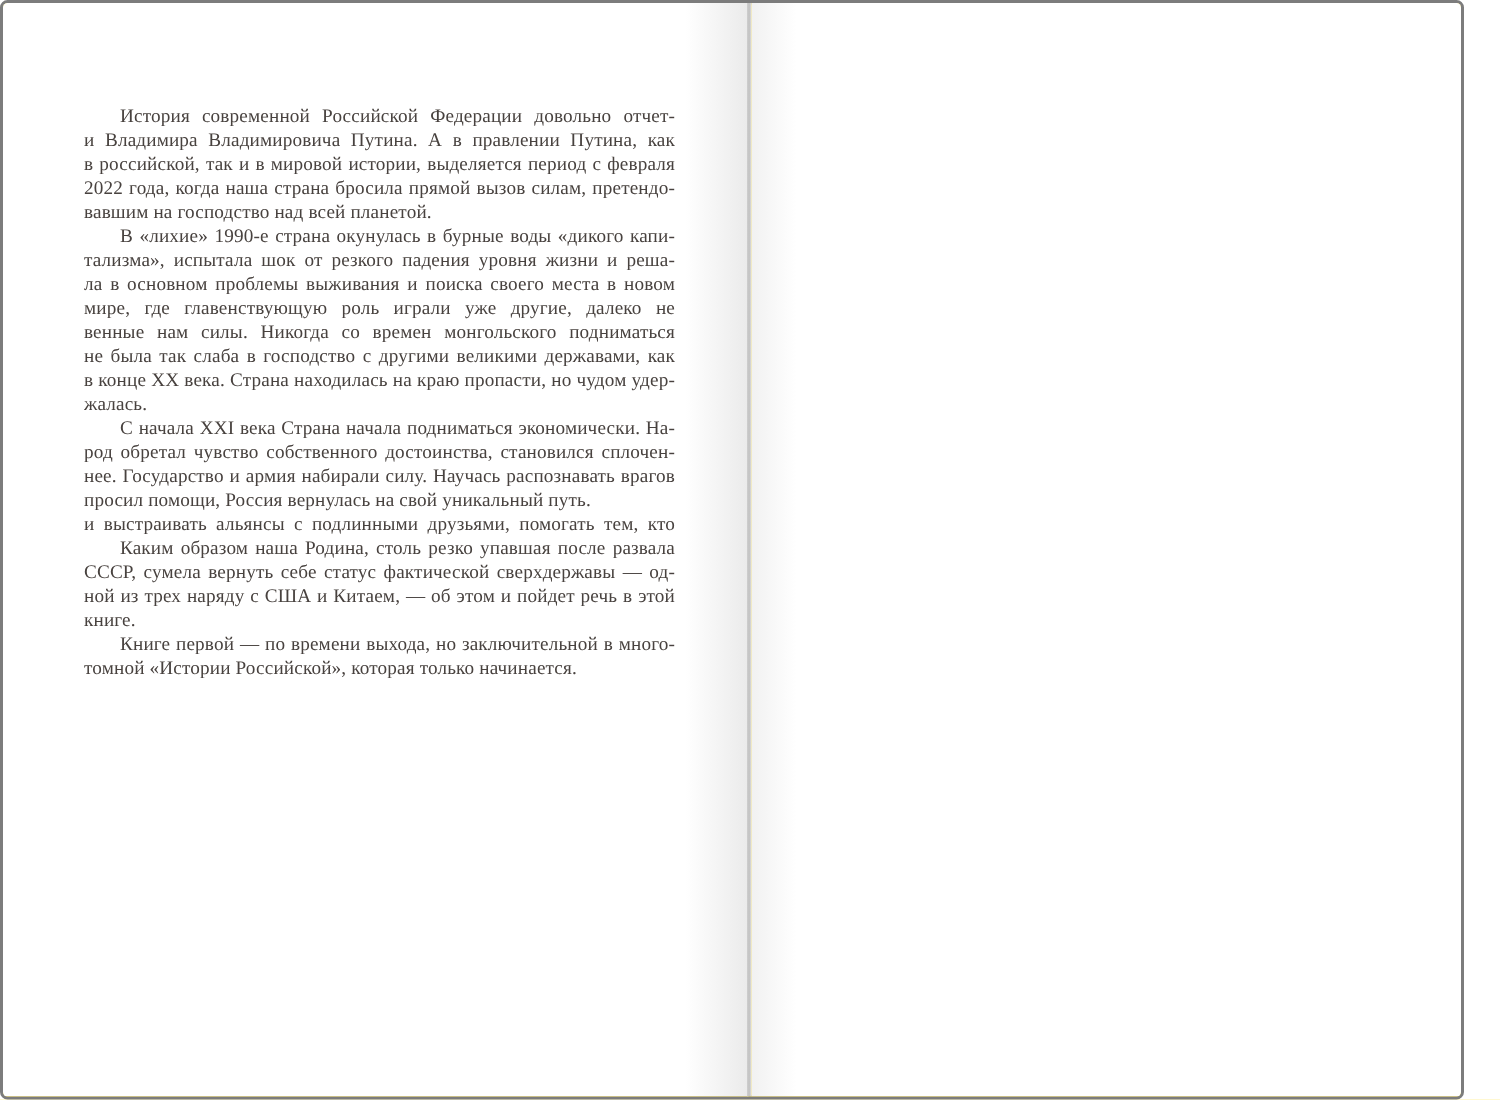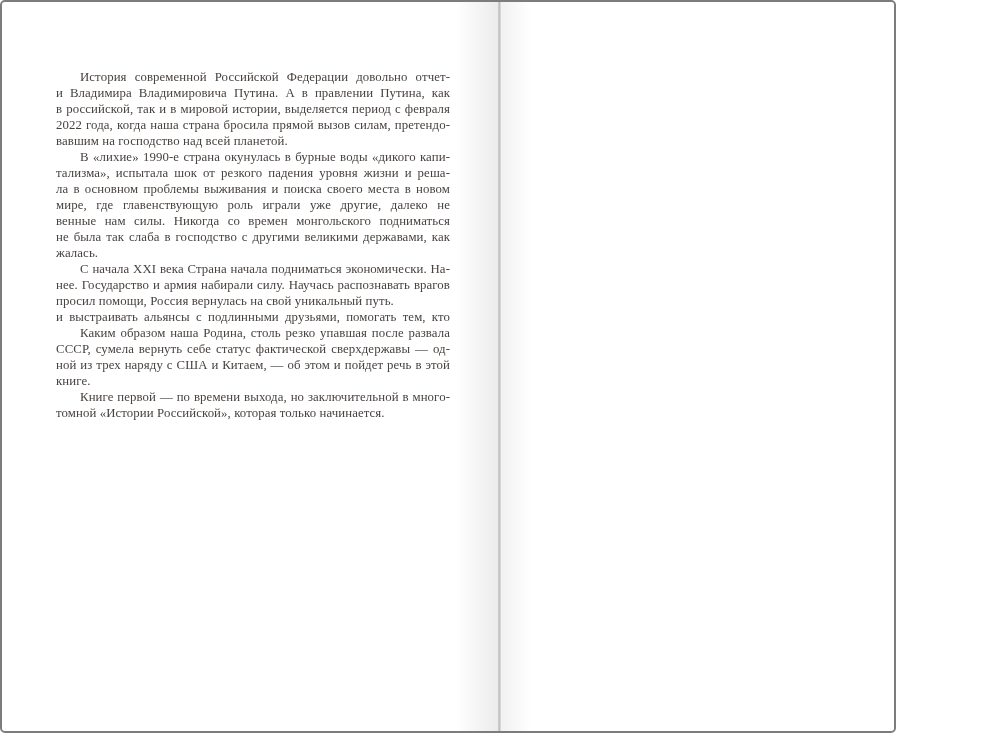--- a/index.html
+++ b/index.html
@@ -6,21 +6,21 @@
     margin: 0;
     padding: 0;
     width: 1000px;
     height: 733px;
     background: #ffffff;
     font-family: "Liberation Serif", "DejaVu Serif", serif;
   }
   .frame {
     position: absolute;
     left: 0; top: 0;
-    width: 896px;
+    width: 976px;
     height: 733px;
     box-sizing: border-box;
     border: 2px solid var(--frame-border, #7c7c7c);
     border-radius: 5px;
     overflow: hidden;
     background: #fde047;
     box-shadow: inset 0 1px 0 rgba(0,0,0,0.18), inset 0 -1px 0 rgba(0,0,0,0.18);
   }
   .page {
     position: absolute;
@@ -87,24 +87,26 @@
           <div class="line">2022 года, когда наша страна бросила прямой вызов силам, претендо-</div>
           <div class="line last">вавшим на господство над всей планетой.</div>
         </div>
         <div class="para">
           <div class="line first">В «лихие» 1990-е страна окунулась в бурные воды «дикого капи-</div>
           <div class="line">тализма», испытала шок от резкого падения уровня жизни и реша-</div>
           <div class="line">ла в основном проблемы выживания и поиска своего места в новом</div>
           <div class="line">мире, где главенствующую роль играли уже другие, далеко не дружест-</div>
           <div class="line">венные нам силы. Никогда со времен монгольского подниматься Россия</div>
           <div class="line">не была так слаба в господство с другими великими державами, как</div>
+          <div class="line">в конце XX века. Страна находилась на краю пропасти, но чудом удер-</div>
           <div class="line last">жалась.</div>
         </div>
         <div class="para">
           <div class="line first">С начала XXI века Страна начала подниматься экономически. На-</div>
+          <div class="line">род обретал чувство собственного достоинства, становился сплочен-</div>
           <div class="line">нее. Государство и армия набирали силу. Научась распознавать врагов</div>
           <div class="line last">просил помощи, Россия вернулась на свой уникальный путь.</div>
           <div class="line">и выстраивать альянсы с подлинными друзьями, помогать тем, кто</div>
         </div>
         <div class="para">
           <div class="line first">Каким образом наша Родина, столь резко упавшая после развала</div>
           <div class="line">СССР, сумела вернуть себе статус фактической сверхдержавы — од-</div>
           <div class="line">ной из трех наряду с США и Китаем, — об этом и пойдет речь в этой</div>
           <div class="line last">книге.</div>
         </div>

